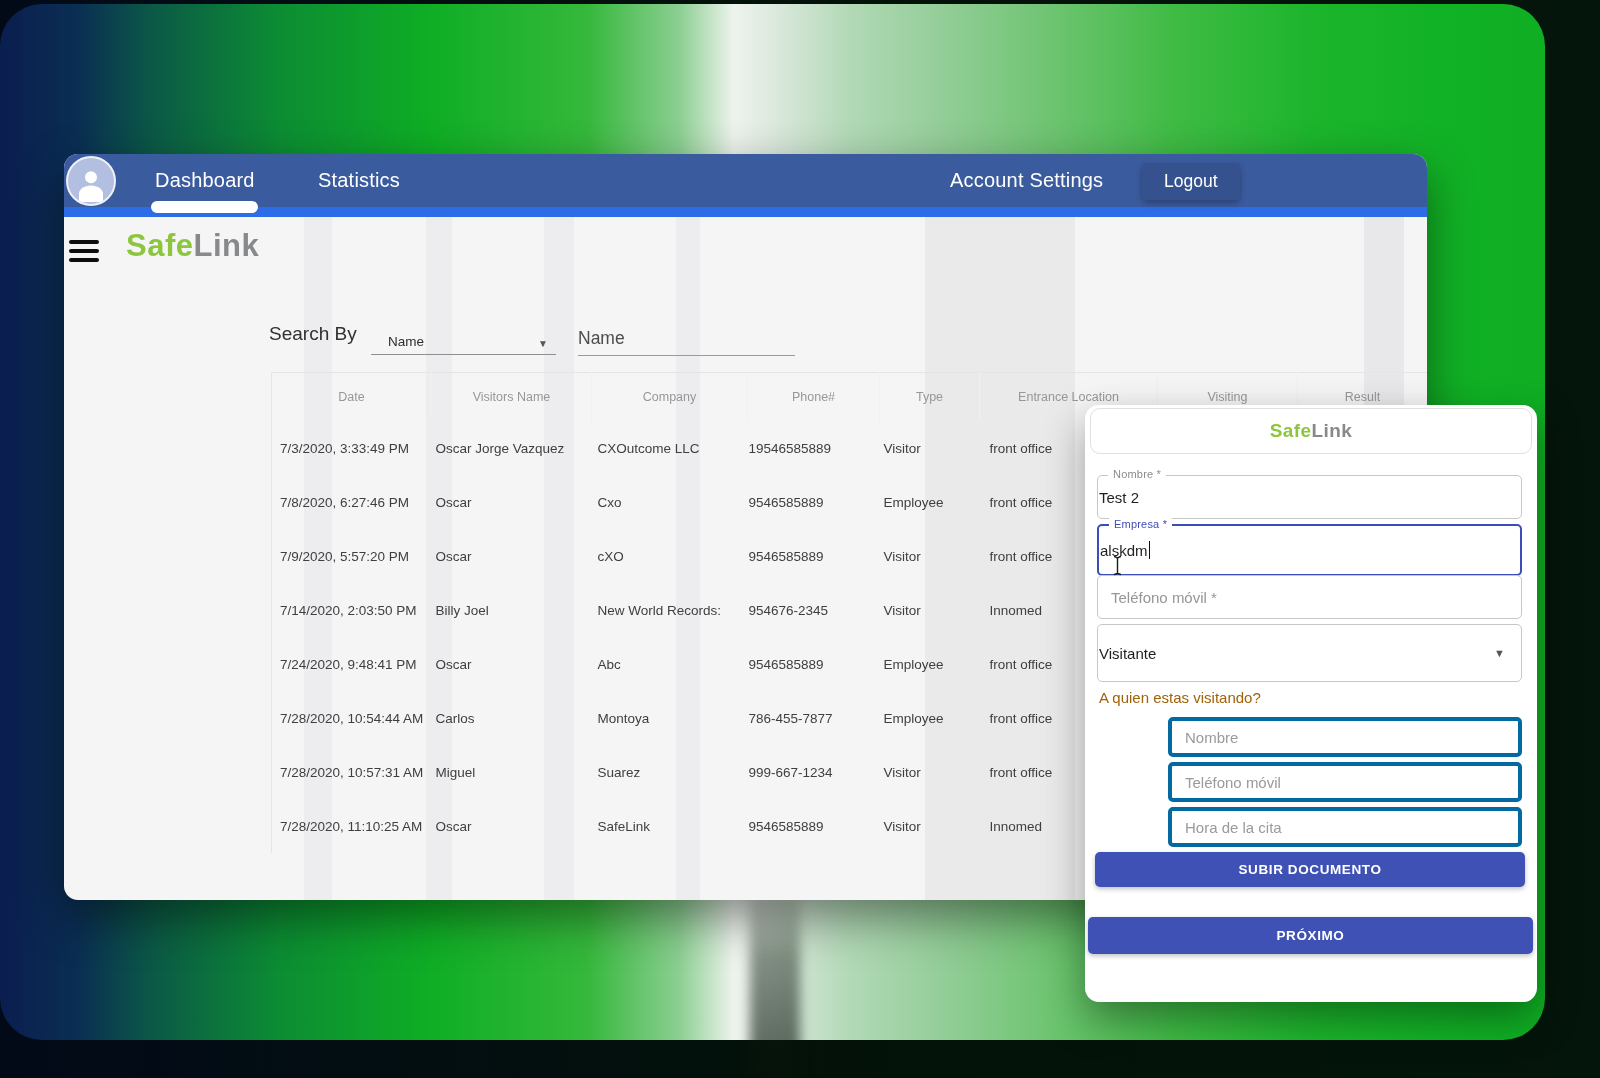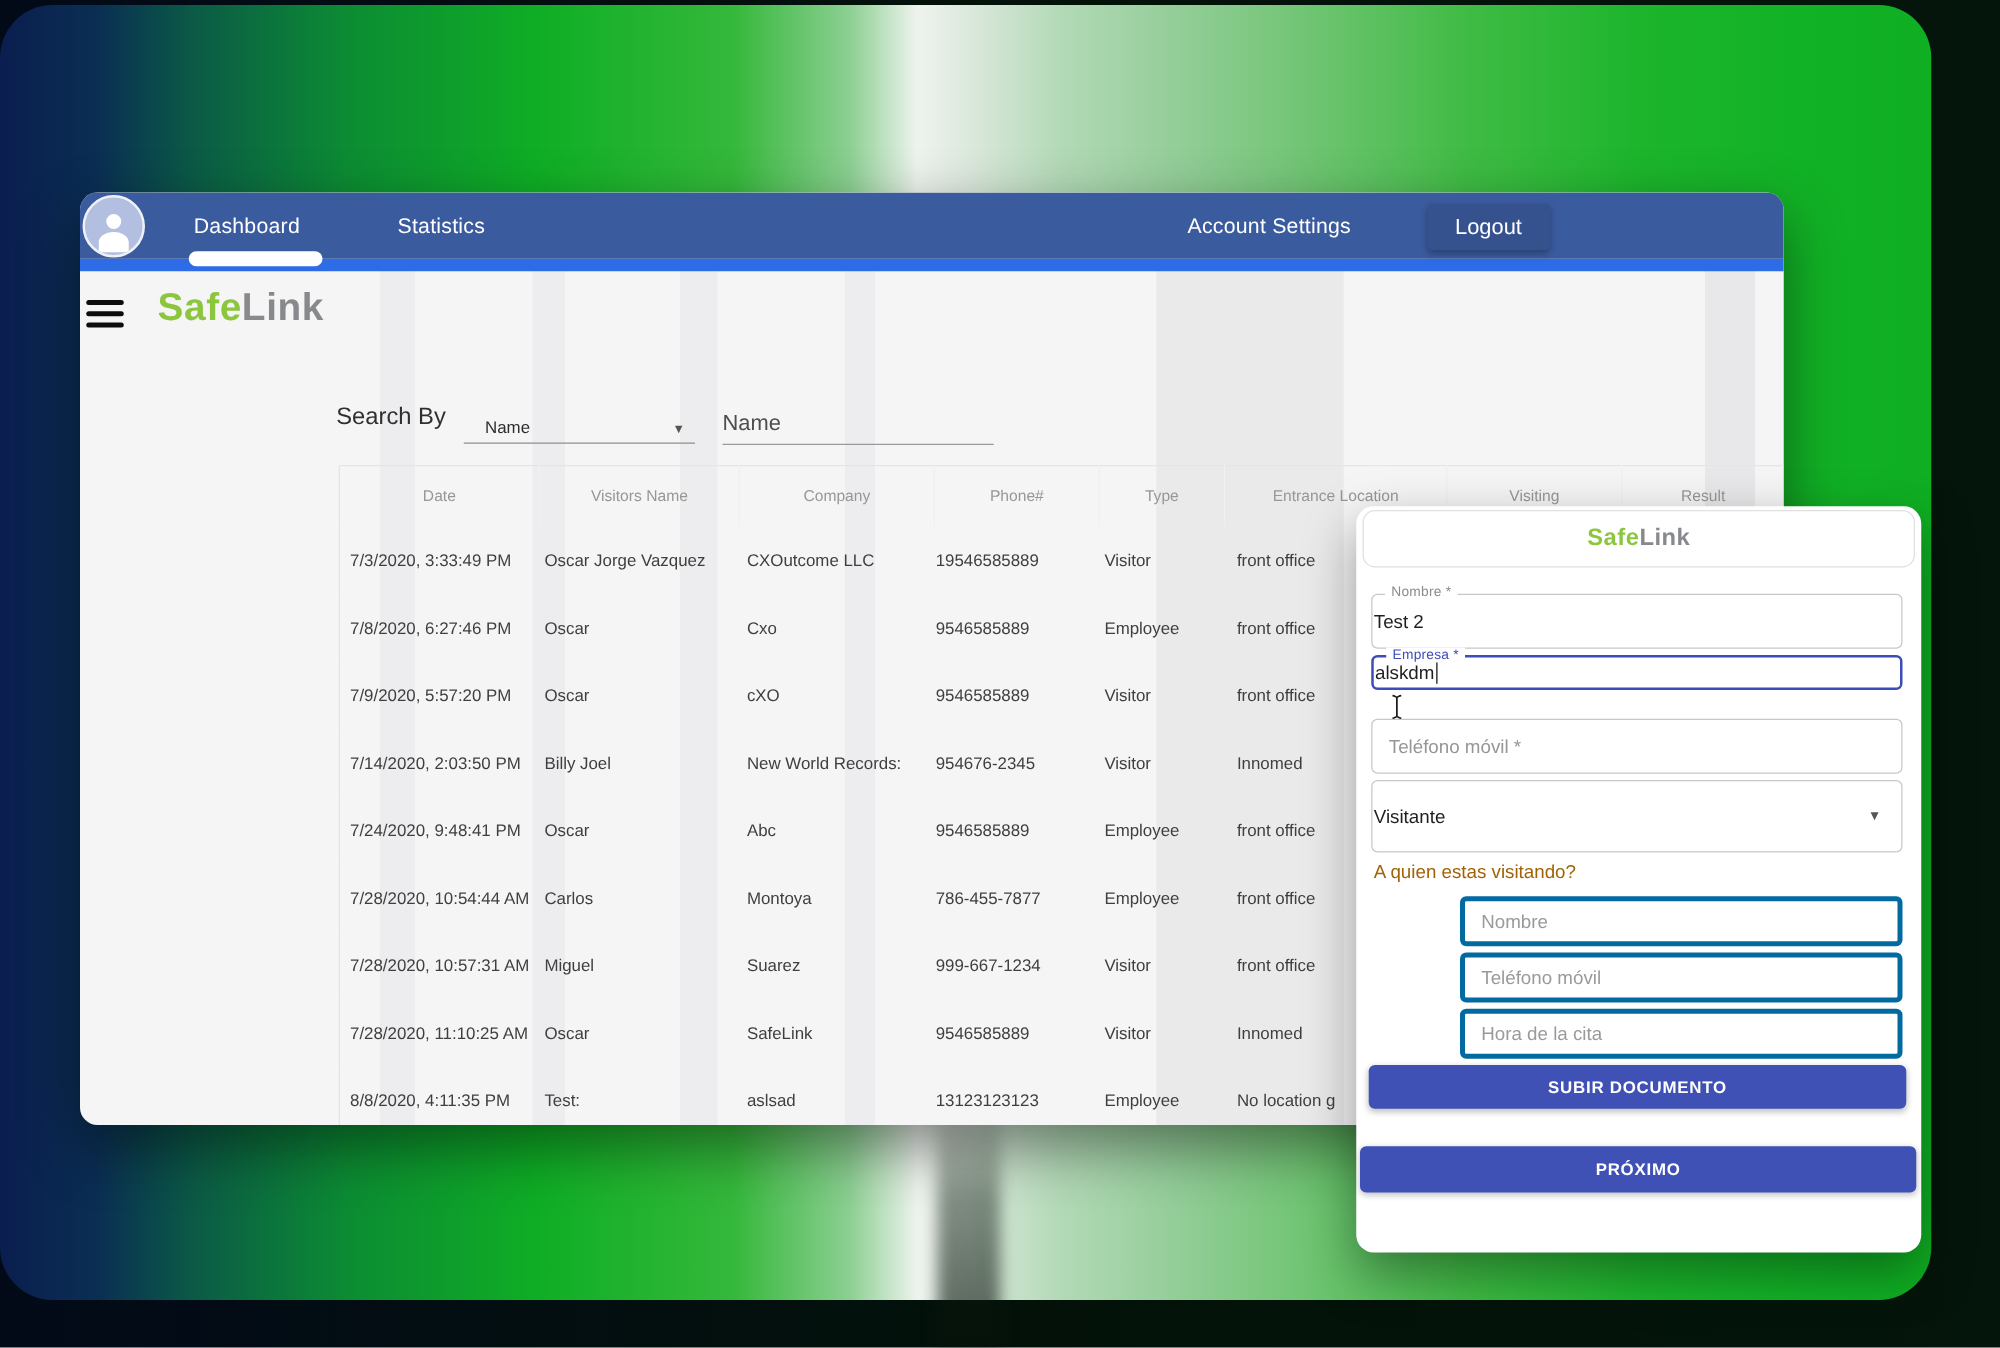--- a/index.html
+++ b/index.html
@@ -31,21 +31,21 @@
   }
   .navbar{position:relative;height:53px;background:#3b5b9f;}
   .avatar{
     position:absolute;left:2px;top:2px;width:50px;height:50px;border-radius:50%;
     background:#b3bfe0;border:2px solid #eef1f8;box-sizing:border-box;
     display:flex;align-items:center;justify-content:center;overflow:hidden;cursor:pointer;
   }
   .avatar svg{width:36px;height:36px;margin-top:6px;}
   .nav-item{
     position:absolute;top:0;height:53px;display:flex;align-items:center;
-    color:#fff;font-size:17px;font-weight:500;letter-spacing:.2px;cursor:pointer;
+    color:#fff;font-size:20px;font-weight:500;letter-spacing:.2px;cursor:pointer;
   }
   .nav-dashboard{left:91px;}
   .nav-statistics{left:254px;}
   .nav-account{left:886px;}
   .logout-btn{
     position:absolute;left:1078px;top:9px;height:37px;padding:0 22px;
     background:#35528f;border:none;border-radius:4px;color:#fff;
     font-family:inherit;font-size:17.5px;font-weight:500;cursor:pointer;
     box-shadow:0 3px 6px rgba(0,0,0,.28);
   }
@@ -116,21 +116,21 @@
     position:absolute;left:5px;right:5px;top:3px;height:46px;
     border:1px solid #e0e0e0;border-radius:10px;background:#fff;
     display:flex;align-items:center;justify-content:center;box-sizing:border-box;
   }
   .field{
     position:absolute;left:12px;right:15px;background:#fff;
     border:1px solid #c7c7c7;border-radius:5px;box-sizing:border-box;
     display:flex;align-items:center;
   }
   .f-nombre{top:70px;height:44px;}
-  .f-empresa{top:119px;height:28px;border:2px solid #3d4db7;}
+  .f-empresa{top:119px;height:52px;border:2px solid #3d4db7;}
   .f-telefono{top:170px;height:44px;}
   .f-select{top:219px;height:58px;cursor:pointer;}
   .notch-label{
     position:absolute;top:-8px;left:10px;background:#fff;padding:0 5px;
     font-size:11px;color:#8c8c8c;letter-spacing:.2px;
   }
   .f-empresa .notch-label{color:#3d4db7;}
   .field .value{font-size:15px;color:#1f1f1f;margin-left:1px;}
   .field .placeholder{font-size:15px;color:#969696;margin-left:13px;}
   .caret{display:inline-block;width:1.5px;height:18px;background:#111;vertical-align:-3px;margin-left:1px;}
@@ -297,30 +297,20 @@
             <tr>
               <td class="c0">7/28/2020, 11:10:25 AM</td>
               <td class="c1">Oscar</td>
               <td class="c2">SafeLink</td>
               <td class="c3">9546585889</td>
               <td class="c4">Visitor</td>
               <td class="c5">Innomed</td>
               <td class="c6"></td>
               <td class="c7"></td>
             </tr>
-            <tr>
-              <td class="c0">8/8/2020, 4:11:35 PM</td>
-              <td class="c1">Test:</td>
-              <td class="c2">aslsad</td>
-              <td class="c3">13123123123</td>
-              <td class="c4">Employee</td>
-              <td class="c5">No location g</td>
-              <td class="c6"></td>
-              <td class="c7"></td>
-            </tr>
           </tbody>
       </table>
     </div>
   </div>
 
   <div class="modal">
     <div class="modal-header">
       <div class="modal-logo">
         <span class="lg-green">Safe</span><span class="lg-gray">Link</span>
       </div>

